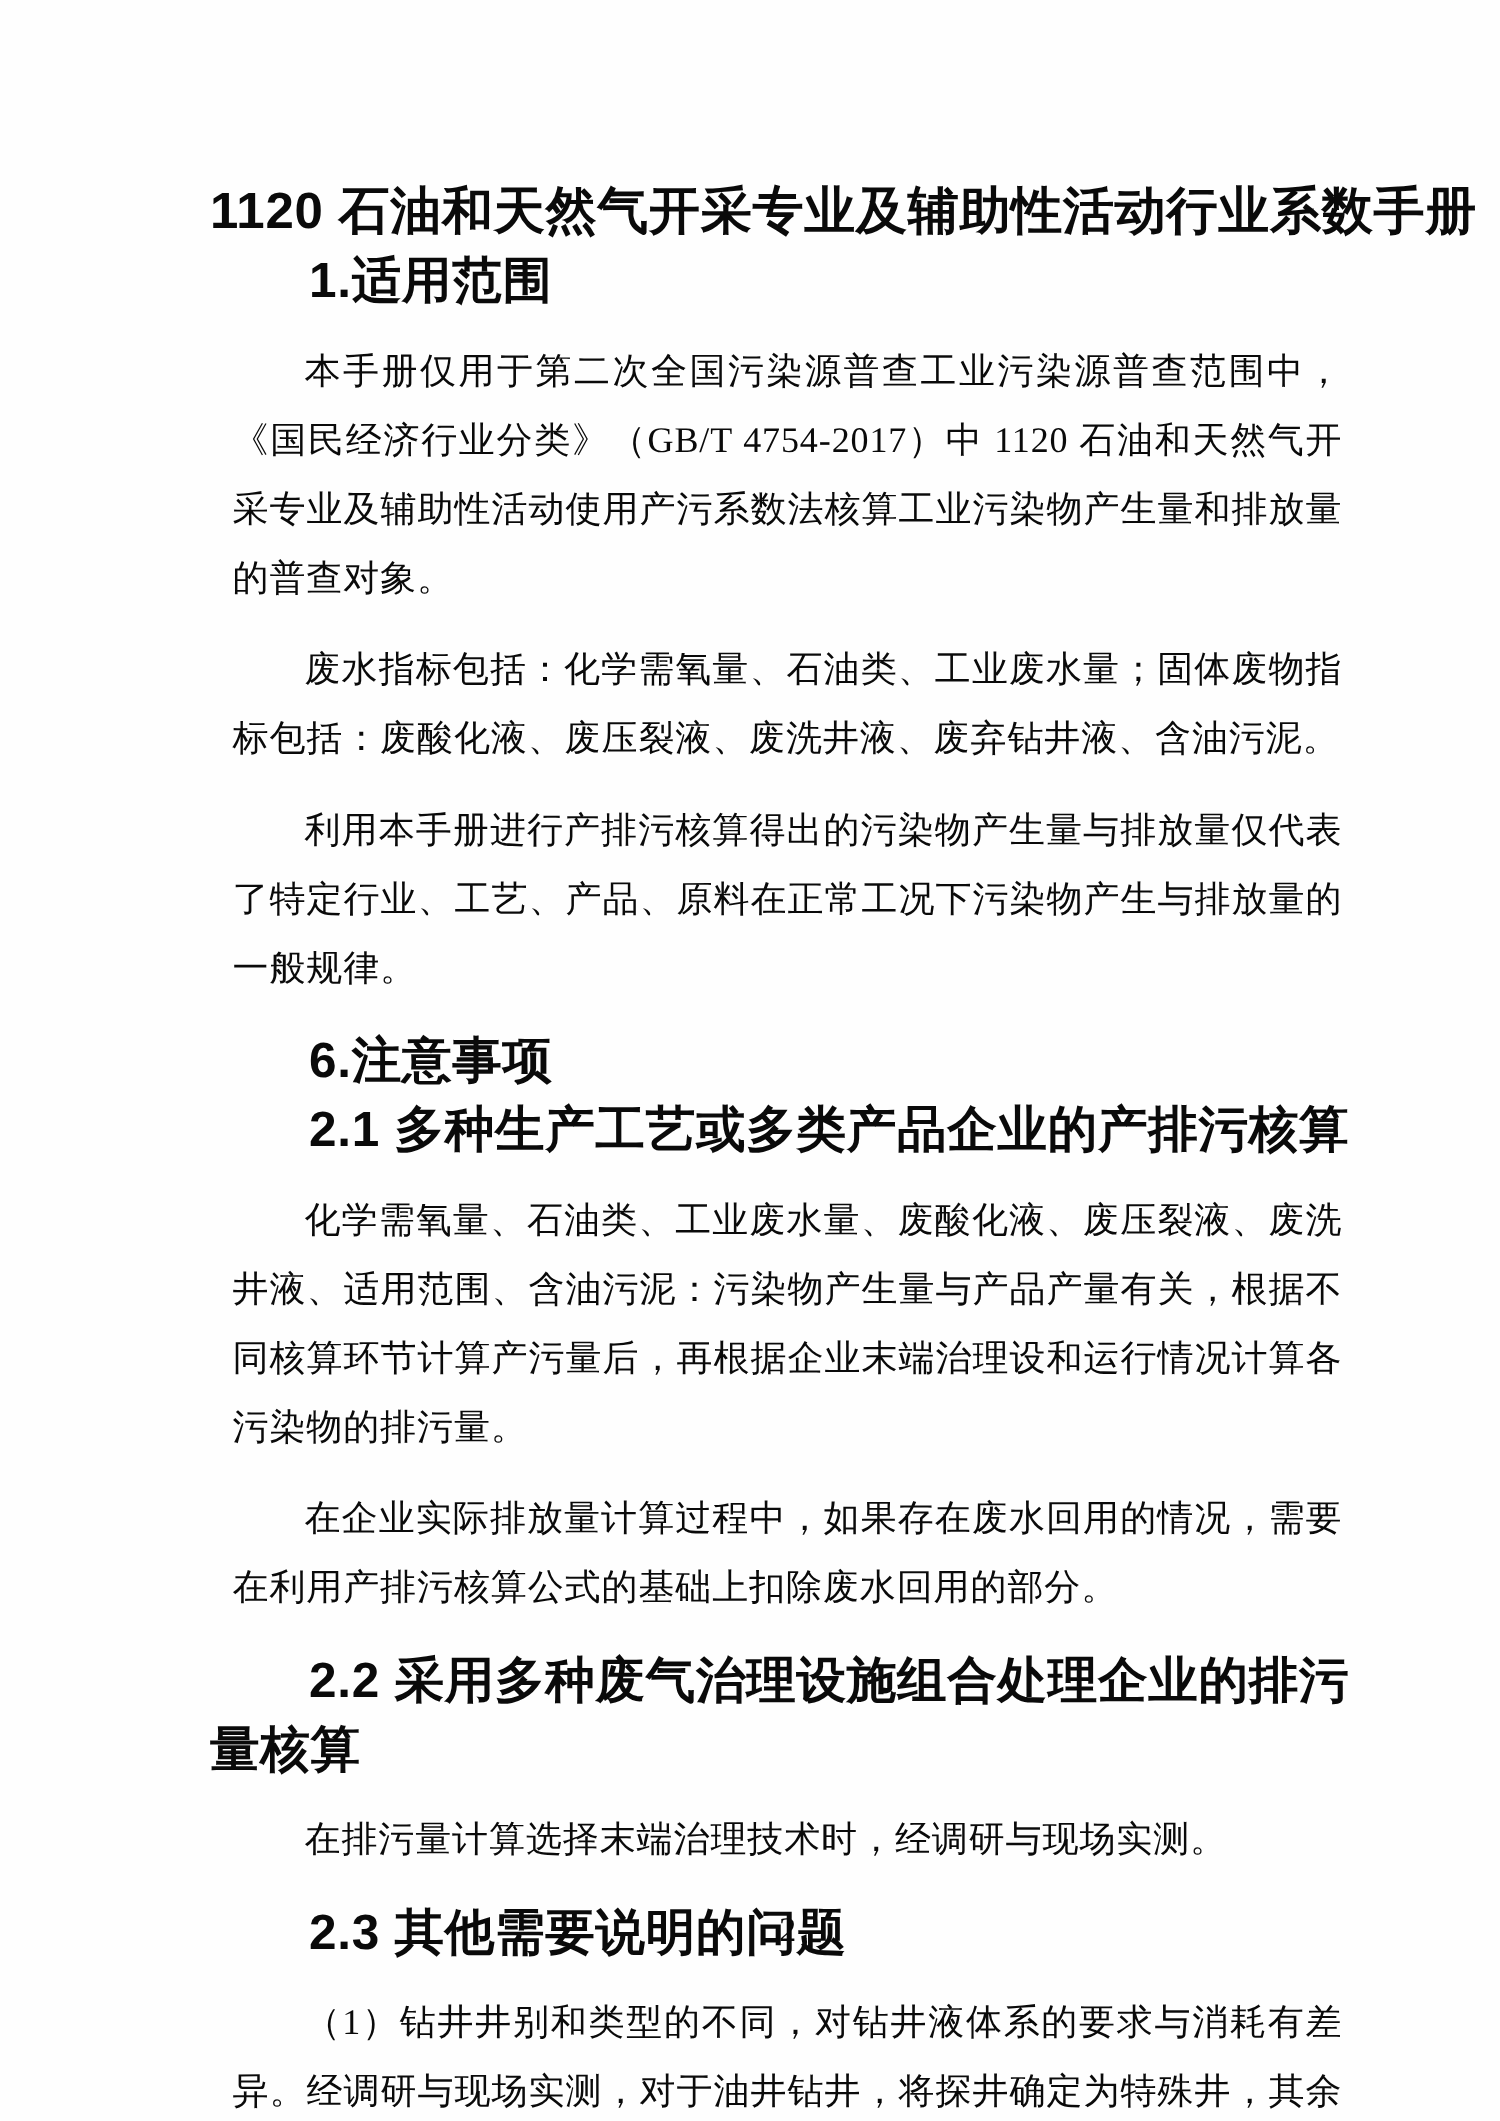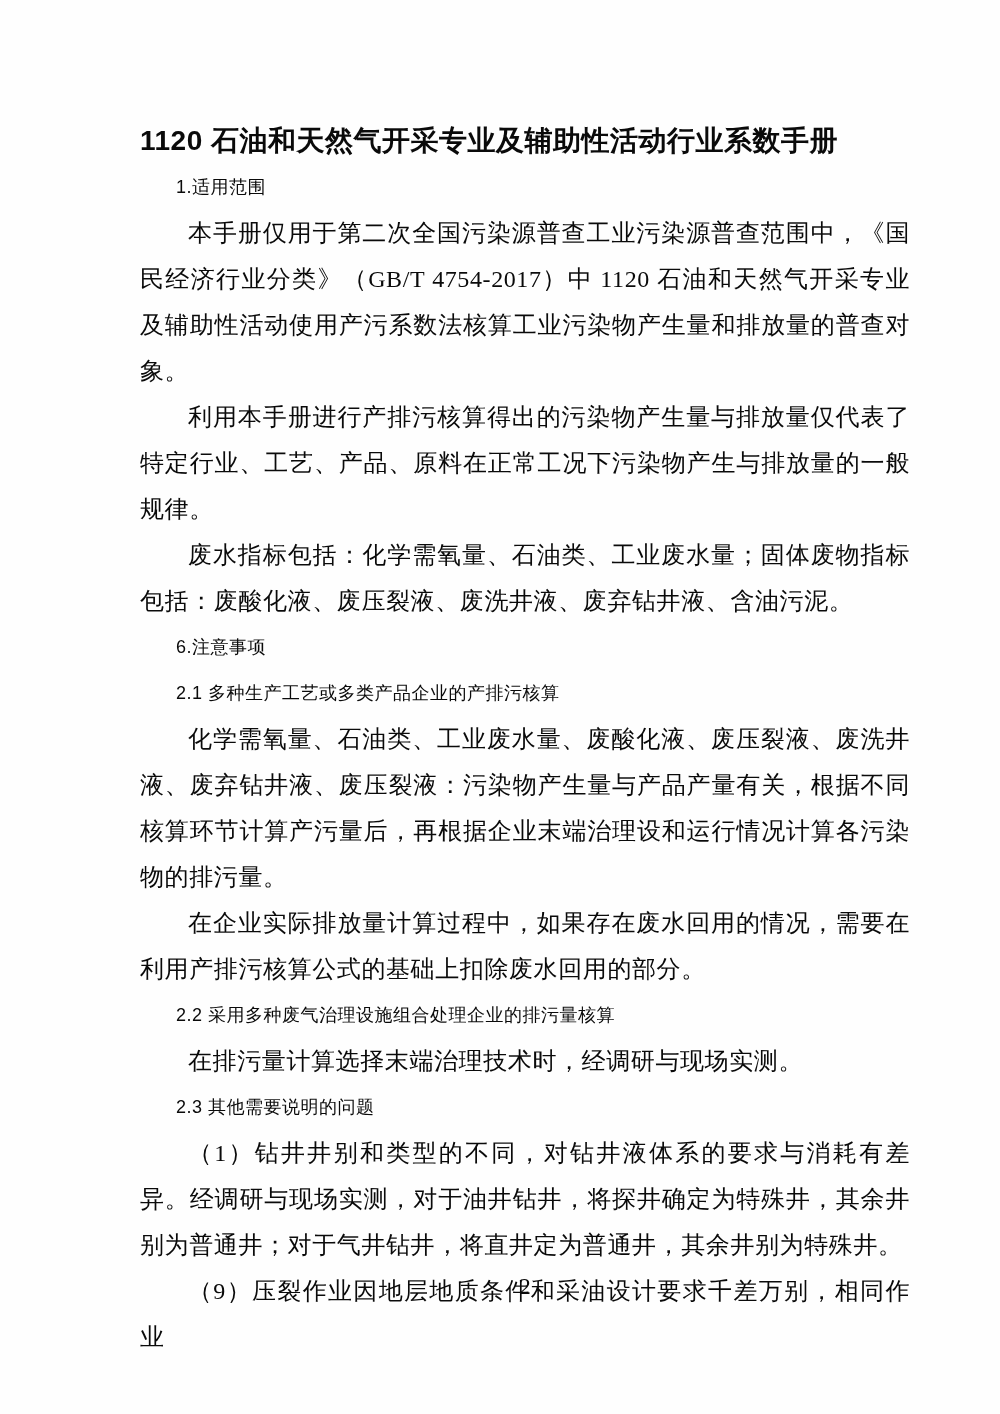--- a/index.html
+++ b/index.html
@@ -17,40 +17,40 @@
   }
   .content {
     position: absolute;
     left: 140px;
     top: 118px;
     width: 770px;
   }
   .doc-title {
     font-family: "Liberation Sans", "DejaVu Sans", sans-serif;
     font-weight: bold;
-    font-size: 28px;
+    font-size: 34px;
     line-height: 46px;
     text-align: left;
     letter-spacing: 0.5px;
     white-space: nowrap;
   }
   .heading {
     font-family: "Liberation Sans", "DejaVu Sans", sans-serif;
-    font-weight: normal;
-    font-size: 18px;
+    font-weight: bold;
+    font-size: 33px;
     line-height: 46px;
     margin: 0;
     text-indent: 2em;
     letter-spacing: 0.5px;
   }
   .para {
     font-family: "Liberation Serif", "DejaVu Serif", serif;
     font-size: 24px;
     line-height: 46px;
-    margin: 0;
+    margin: 15px;
     text-indent: 2em;
     letter-spacing: 0.6px;
     text-align: justify;
     text-align-last: left;
     text-justify: inter-character;
   }
   .page-number {
     position: absolute;
     left: 140px;
     width: 770px;
@@ -66,29 +66,29 @@
 
 <div class="page">
   <div class="content">
 
     <div class="doc-title">1120 石油和天然气开采专业及辅助性活动行业系数手册</div>
 
     <h2 class="heading">1.适用范围</h2>
 
     <p class="para">本手册仅用于第二次全国污染源普查工业污染源普查范围中，《国民经济行业分类》（GB/T 4754-2017）中 1120 石油和天然气开采专业及辅助性活动使用产污系数法核算工业污染物产生量和排放量的普查对象。</p>
 
+    <p class="para">废水指标包括：化学需氧量、石油类、工业废水量；固体废物指标包括：废酸化液、废压裂液、废洗井液、废弃钻井液、含油污泥。</p>
+
     <p class="para">利用本手册进行产排污核算得出的污染物产生量与排放量仅代表了特定行业、工艺、产品、原料在正常工况下污染物产生与排放量的一般规律。</p>
-
-    <p class="para">废水指标包括：化学需氧量、石油类、工业废水量；固体废物指标包括：废酸化液、废压裂液、废洗井液、废弃钻井液、含油污泥。</p>
 
     <h2 class="heading">6.注意事项</h2>
 
     <h3 class="heading">2.1 多种生产工艺或多类产品企业的产排污核算</h3>
 
-    <p class="para">化学需氧量、石油类、工业废水量、废酸化液、废压裂液、废洗井液、废弃钻井液、废压裂液：污染物产生量与产品产量有关，根据不同核算环节计算产污量后，再根据企业末端治理设和运行情况计算各污染物的排污量。</p>
+    <p class="para">化学需氧量、石油类、工业废水量、废酸化液、废压裂液、废洗井液、适用范围、含油污泥：污染物产生量与产品产量有关，根据不同核算环节计算产污量后，再根据企业末端治理设和运行情况计算各污染物的排污量。</p>
 
     <p class="para">在企业实际排放量计算过程中，如果存在废水回用的情况，需要在利用产排污核算公式的基础上扣除废水回用的部分。</p>
 
     <h3 class="heading">2.2 采用多种废气治理设施组合处理企业的排污量核算</h3>
 
     <p class="para">在排污量计算选择末端治理技术时，经调研与现场实测。</p>
 
     <h3 class="heading">2.3 其他需要说明的问题</h3>
 
     <p class="para">（1）钻井井别和类型的不同，对钻井液体系的要求与消耗有差异。经调研与现场实测，对于油井钻井，将探井确定为特殊井，其余井别为普通井；对于气井钻井，将直井定为普通井，其余井别为特殊井。</p>

